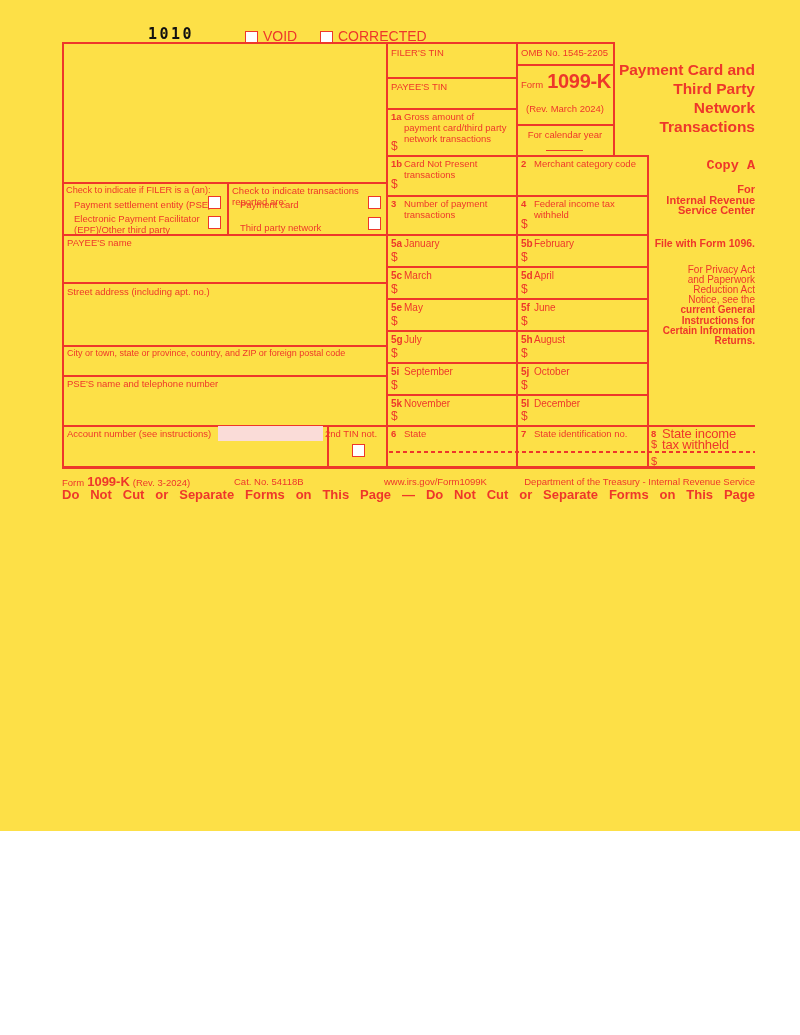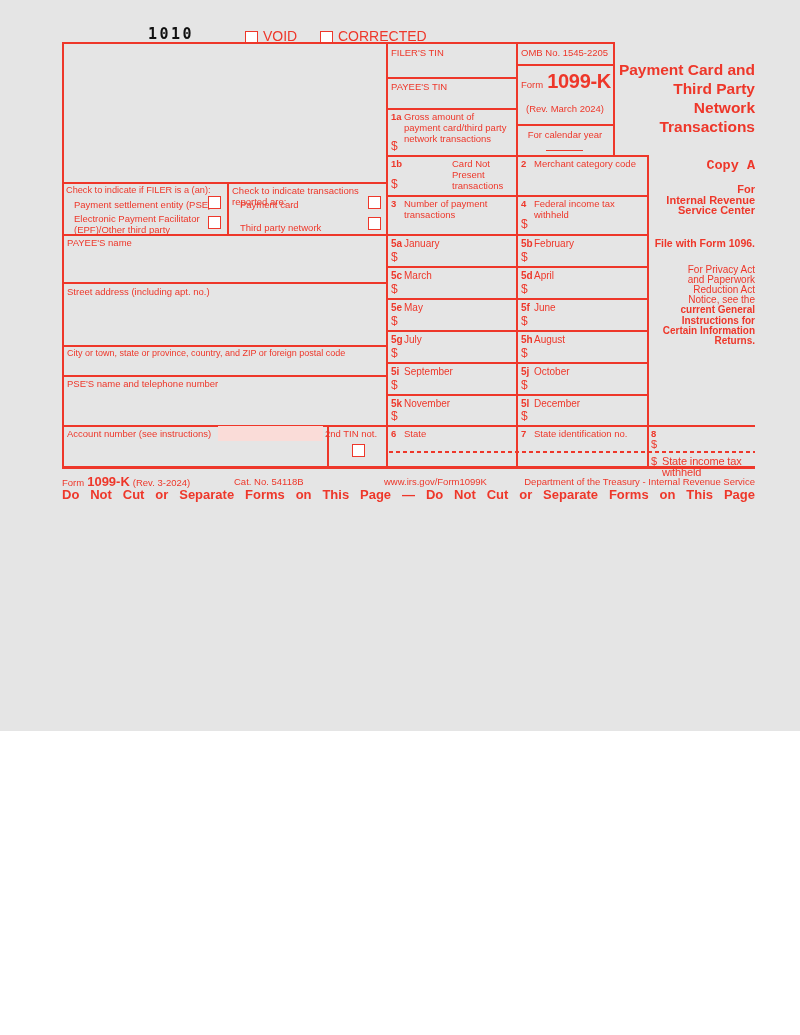--- a/index.html
+++ b/index.html
@@ -3,21 +3,21 @@
 <meta charset="utf-8">
 <style>
   :root{
     --red:#ee372a;
     --pink:#fadcd8;
     --ink:#111111;
   }
   *{margin:0;padding:0;box-sizing:border-box;}
   html,body{background:#ffffff;}
   body{font-family:"Liberation Sans",sans-serif;}
-  .page{position:relative;width:800px;height:731px;background:#e5e5e5;overflow:hidden;}
+  .page{position:relative;width:800px;height:831px;background:#fde047;overflow:hidden;}
   .hl{position:absolute;height:1.5px;background:var(--red);}
   .vl{position:absolute;width:1.5px;background:var(--red);}
   .t{position:absolute;color:var(--red);font-size:9.5px;line-height:11px;}
   .nowrap{white-space:nowrap;}
   .pre{white-space:pre-line;}
   .flexlab{display:flex;align-items:flex-start;}
   .flexlab .bnum{font-weight:bold;min-width:13px;flex:none;}
   .cb{position:absolute;width:13px;height:13px;border:1.4px solid var(--red);background:#fff;}
   .dollar{position:absolute;color:var(--red);font-size:12px;line-height:12px;}
   .code1010{position:absolute;left:148px;top:25px;color:var(--ink);
@@ -49,21 +49,21 @@
   .f-formid .word{font-size:9.5px;}
   .f-formid .num{font-size:13px;font-weight:bold;margin:0 3px;}
   .f-formid .rev{font-size:9.5px;}
   .f-cat{position:absolute;left:172px;top:2px;font-size:9.5px;}
   .f-url{position:absolute;left:322px;top:2px;font-size:9.5px;}
   .f-dept{position:absolute;right:0;top:2px;font-size:9.5px;}
   .donotcut{position:absolute;left:62px;top:488px;width:693px;color:var(--red);
     font-weight:bold;font-size:13px;line-height:14px;text-align:justify;text-align-last:justify;}
   .b8label{display:flex;align-items:flex-start;}
   .b8label .bnum{font-weight:bold;min-width:11px;flex:none;}
-  .b8label .cond{font-size:11px;letter-spacing:-0.15px;margin-top:28px;}
+  .b8label .cond{font-size:13px;letter-spacing:-0.15px;}
 </style>
 </head>
 <body>
 
 <div class="page">
 
   <div class="code1010">1010</div>
   <div class="cb" style="left:245px;top:31px;"></div>
   <div class="hdr-label" style="left:263px;top:29px;">VOID</div>
   <div class="cb" style="left:320px;top:31px;"></div>
@@ -114,21 +114,21 @@
 Transactions</div>
 
   <div class="t flexlab" style="left:391px;top:111px;width:122px;">
     <span class="bnum">1a</span>
     <span style="width:105px;">Gross amount of payment card/third party network transactions</span>
   </div>
   <div class="dollar" style="left:391px;top:140px;">$</div>
 
   <div class="t flexlab" style="left:391px;top:158px;width:122px;">
     <span class="bnum">1b</span>
-    <span style="width:88px;margin-left:48px;">Card Not Present transactions</span>
+    <span style="width:88px;">Card Not Present transactions</span>
   </div>
   <div class="dollar" style="left:391px;top:178px;">$</div>
   <div class="t flexlab" style="left:521px;top:158px;width:122px;">
     <span class="bnum">2</span>
     <span>Merchant category code</span>
   </div>
 
   <div class="t flexlab" style="left:391px;top:198px;width:122px;">
     <span class="bnum">3</span>
     <span style="width:95px;">Number of payment transactions</span>

